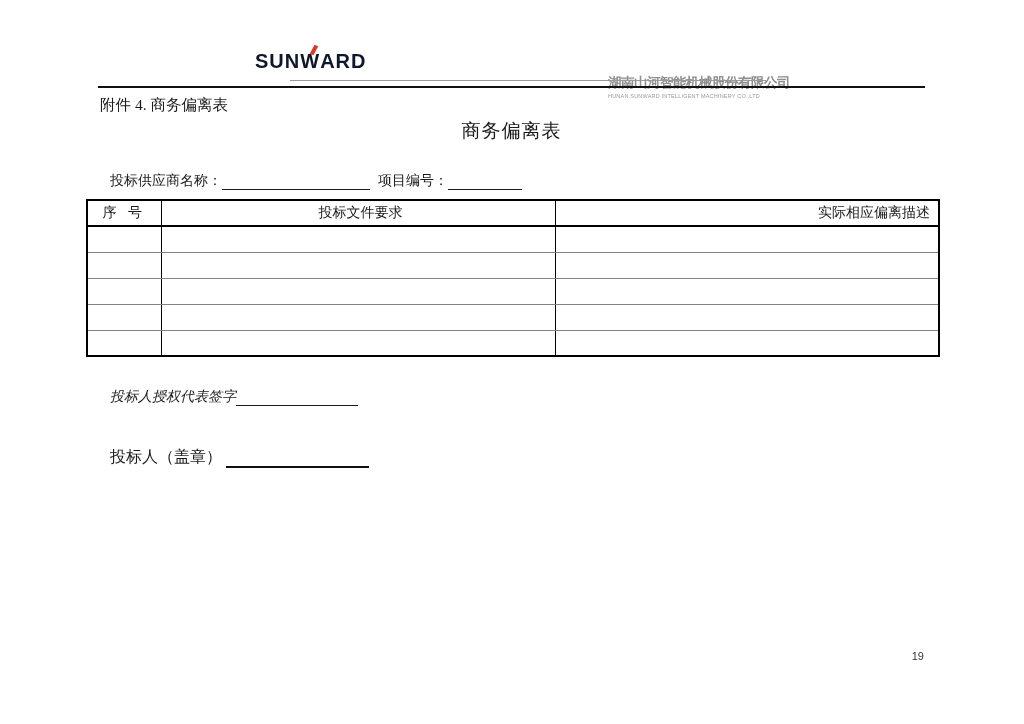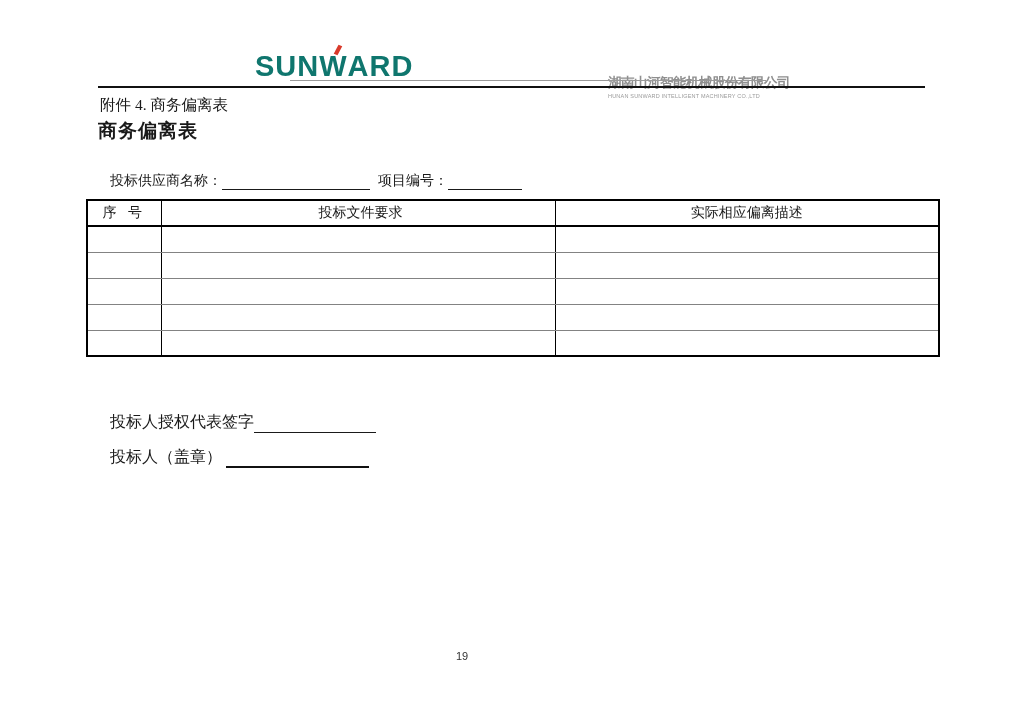--- a/index.html
+++ b/index.html
@@ -1,64 +1,64 @@
 <!DOCTYPE html>
 <html><head>
 <meta charset="utf-8">
 <style>
   * { margin:0; padding:0; box-sizing:border-box; }
   html,body { width:1024px; height:724px; background:#ffffff; overflow:hidden; }
   body { font-family:"Liberation Serif","DejaVu Serif",serif; color:#1a1a1a; position:relative; }
 
   
   .logo-left { position:absolute; left:255px; top:50px; font-family:"Liberation Sans","DejaVu Sans",sans-serif;
-               font-weight:bold; font-size:29px; letter-spacing:1px; color:#0f766e; }
+               font-weight:bold; font-size:20px; letter-spacing:1px; color:#0f172a; }
   .logo-left .w-wrap { position:relative; display:inline-block; }
   .logo-left .w-accent { position:absolute; top:-5px; left:58%; width:4px; height:10px;
                background:#d93a2b; transform:rotate(20deg) skewX(-8deg); }
   .logo-right { position:absolute; left:608px; top:50px; width:160px; text-align:left;
                font-family:"Liberation Sans","DejaVu Sans",sans-serif; color:#8f8f8f; }
   .logo-right .cn { font-size:13.5px; font-weight:bold; letter-spacing:-0.5px; white-space:nowrap;margin-top:24px; }
   .logo-right .en { font-size:5.5px; letter-spacing:0.2px; margin-top:1px; white-space:nowrap; color:#9a9a9a; }
   .logo-underline { position:absolute; left:290px; top:80px; width:476px; height:0; border-top:1.5px solid #9a9a9a; }
   .header-rule { position:absolute; left:98px; top:86px; width:827px; height:0; border-top:2.5px solid #111111; }
 
   
   .attachment-heading { position:absolute; left:100px; top:95px; font-size:15.5px; font-weight:normal; }
-  .doc-title { position:absolute; left:98px; top:118px; width:827px; text-align:left;
-               font-size:19px; font-weight:bold; letter-spacing:1px; }
+  .doc-title { position:absolute; left:98px; top:118px; width:827px; text-align:center;
+               font-size:19px; font-weight:normal; letter-spacing:1px; }
 
   
   .form-line { position:absolute; left:110px; top:172px; font-size:14px; white-space:nowrap; }
   .blank { display:inline-block; border-bottom:1.5px solid #1a1a1a; height:15px; vertical-align:bottom; }
   .blank.supplier { width:148px; margin-right:8px; }
   .blank.project  { width:74px; }
 
   
   .deviation-table { position:absolute; left:86px; top:199px; width:852px;
                border-collapse:collapse; table-layout:fixed; font-size:14px; }
   .deviation-table th, .deviation-table td {
                border-left:1.5px solid #000; border-right:1.5px solid #000;
                border-top:1.5px solid #838383; border-bottom:1.5px solid #838383;
                font-weight:normal; padding:0 8px; }
   .deviation-table { border:2px solid #000; }
   .deviation-table thead th { height:26px; border-top:2px solid #000; border-bottom:2px solid #000;margin-left:40px; }
   .deviation-table tbody td { height:26px; }
   .deviation-table th.col-no { text-align:center; letter-spacing:4px; }
   .deviation-table th.col-req { text-align:center;padding-left:13px; }
-  .deviation-table th.col-dev { text-align:center; }
+  .deviation-table th.col-dev { text-align:right; }
 
   
-  .sig-line-1 { position:absolute; left:110px; top:412px; font-size:16px; white-space:nowrap; }
+  .sig-line-1 { position:absolute; left:110px; top:388px; font-size:14px; white-space:nowrap;font-style:italic; }
   .sig-line-1 .blank { width:122px; border-bottom:1.5px solid #1a1a1a; }
   .sig-line-2 { position:absolute; left:110px; top:447px; font-size:16px; white-space:nowrap; }
   .sig-line-2 .blank { width:143px; margin-left:4px; border-bottom:2.5px solid #111; }
 
   
-  .page-number { position:absolute; left:0; top:650px; width:924px; text-align:center;
+  .page-number { position:absolute; left:0; top:650px; width:924px; text-align:right;
                font-size:11px; color:#333; font-family:"Liberation Sans","DejaVu Sans",sans-serif; }
 </style>
 </head>
 <body>
 
 <div class="logo-left"><span>SUN</span><span class="w-wrap"><span>W</span><span class="w-accent"></span></span><span>ARD</span></div>
 
 <div class="logo-right">
   <div class="cn">湖南山河智能机械股份有限公司</div>
   <div class="en">HUNAN SUNWARD INTELLIGENT MACHINERY CO.,LTD</div>

